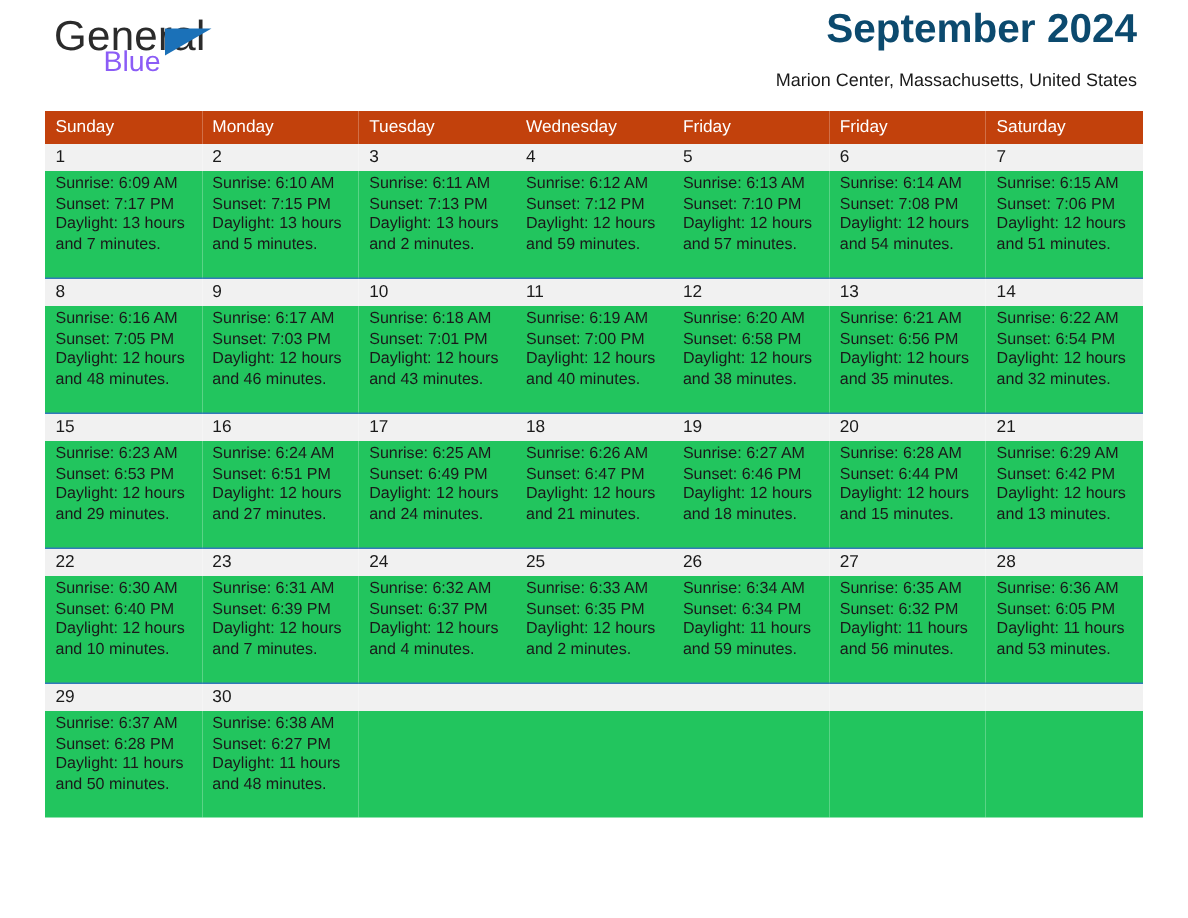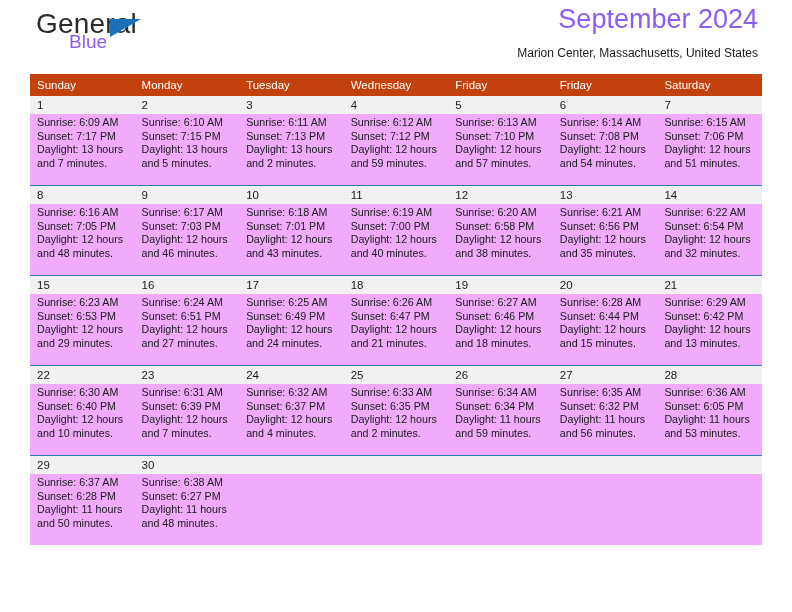--- a/index.html
+++ b/index.html
@@ -61,22 +61,22 @@
     border-bottom: 18px solid transparent;
   }
   .title-block {
     position: absolute;
     right: 4px;
     top: 0;
     text-align: right;
   }
   .cal-title {
     font-size: 27px;
-    font-weight: normal;
-    color: #8b5cf6;
+    font-weight: bold;
+    color: #0c4a6e;
     line-height: 38px;
     white-space: nowrap;
   }
   .cal-subtitle {
     font-size: 12px;
     color: #1a1a1a;
     line-height: 22px;
     margin-top: 4px;
     white-space: nowrap;
   }
@@ -103,21 +103,21 @@
     color: #1a1a1a;
     padding: 3px 0 3px 7px;
     border-top: 1.5px solid #3179b9;
     vertical-align: top;
     height: 12px;
   }
   .daynum-row.first td {
     border-top: none;
   }
   .info-row td {
-    background: #f0abfc;
+    background: #22c55e;
     font-size: 10.7px;
     color: #1a1a1a;
     line-height: 13.6px;
     padding: 2px 6px 11px 7px;
     vertical-align: top;
     border: none;
     height: 58px;
   }
   .info-line {
     display: block;

